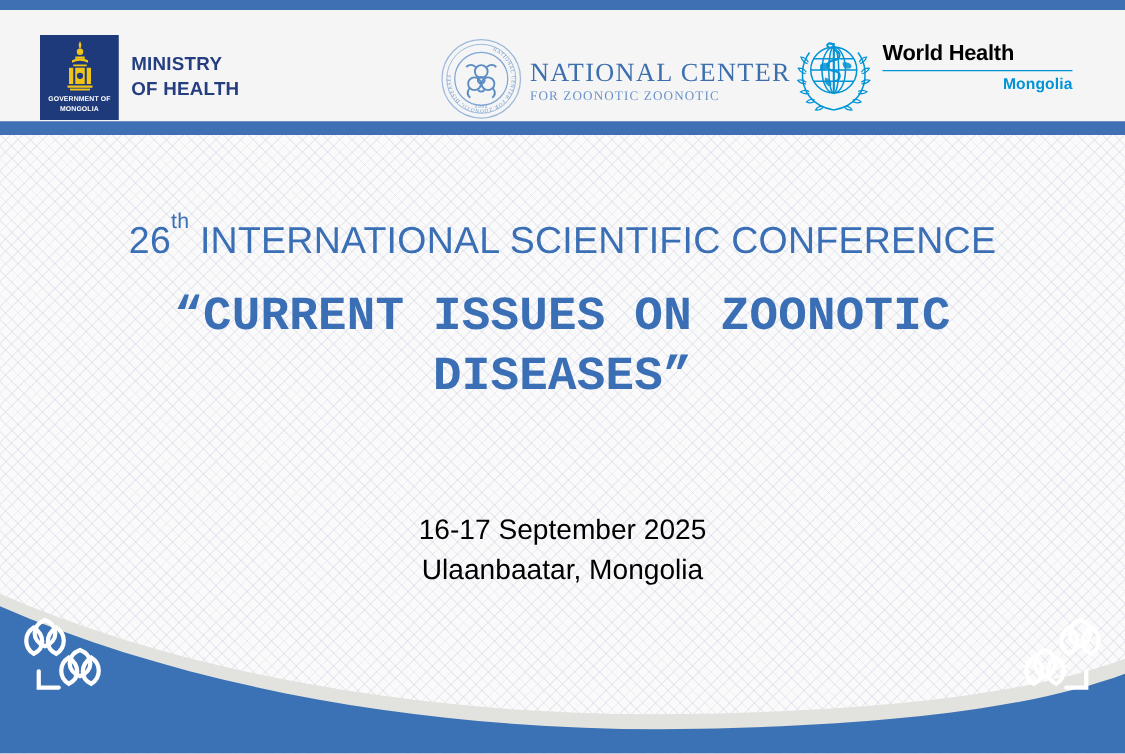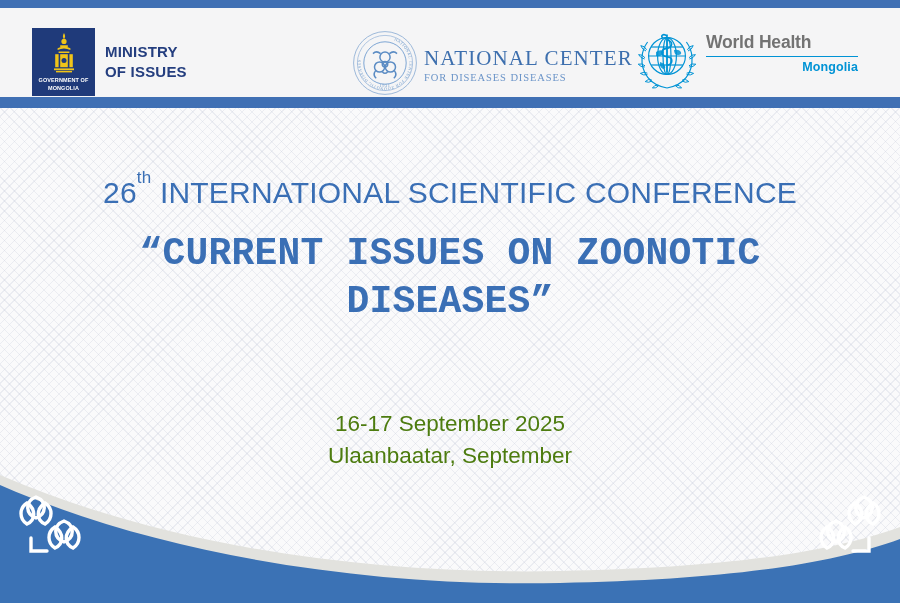--- a/index.html
+++ b/index.html
@@ -112,21 +112,21 @@
 
   
   .who {
     position:absolute;
     right:42px; top:21px;
     display:flex; align-items:flex-start; gap:8px;
   }
   .who-emblem { width:62px; height:62px; }
   .who-text { padding-top:4px; }
   .who-l1, .who-l2 {
-    color:#737373;
+    color:#000000;
     font-size:17.5px;
     font-weight:bold;
     line-height:1.12;
     letter-spacing:-.2px;
   }
   .who-rule {
     width:152px; height:1.5px;
     background:#0093d5;
     margin:3px 0 3px 0;
   }
@@ -164,21 +164,21 @@
     font-size:38px;
     font-weight:bold;
     line-height:1.26;
     letter-spacing:.2px;
     font-family:Liberation Mono, monospace;
   }
   .meta {
     position:absolute;
     top:300px; left:0; width:900px;
     text-align:center;
-    color:#4d7c0f;
+    color:#000000;
     font-size:22.5px;
     line-height:1.42;
   }
 
   
   .wave { position:absolute; left:0; bottom:0; width:900px; height:140px; z-index:7; }
 
   
   .orn { position:absolute; z-index:8; }
   .orn-left  { left:14px;  bottom:38px; }
@@ -220,21 +220,21 @@
               <rect x="7" y="37.4" width="20" height="1.8"></rect>
               <rect x="9" y="39.9" width="16" height="1.5"></rect>
             </g>
           </svg>
         </span>
         <span class="gov-txt">GOVERNMENT OF</span>
         <span class="mon-txt">MONGOLIA</span>
       </div>
       <div class="moh-name">
         <div>MINISTRY</div>
-        <div>OF ISSUES</div>
+        <div>OF HEALTH</div>
       </div>
     </div>
 
     <div class="nczd">
       <span class="nczd-seal">
         <svg viewBox="0 0 66 66" width="66" height="66">
           <circle cx="33" cy="33" r="31.4" fill="none" stroke="#9db9da" stroke-width="1"></circle>
           <circle cx="33" cy="33" r="27.6" fill="none" stroke="#9db9da" stroke-width=".8"></circle>
           <circle cx="33" cy="33" r="21.2" fill="none" stroke="#7ea6d4" stroke-width="1"></circle>
 
@@ -254,21 +254,21 @@
             <path d="M37.4 23.6 q4.2-3.4 7.6 0"></path>
             <path d="M23.6 40.6 q-3.2 4.4 0.6 7.6"></path>
             <path d="M42.4 40.6 q3.2 4.4 -0.6 7.6"></path>
             <path d="M30.4 42 q2.6 2.6 5.2 0"></path>
           </g>
           <text x="33" y="56.5" text-anchor="middle" font-family="Liberation Serif, serif" font-size="4.4" fill="#6e9acb" letter-spacing="0.5">1931</text>
         </svg>
       </span>
       <div class="nczd-text">
         <div class="nczd-line1">NATIONAL CENTER</div>
-        <div class="nczd-line2">FOR DISEASES DISEASES</div>
+        <div class="nczd-line2">FOR ZOONOTIC ZOONOTIC</div>
       </div>
     </div>
 
     <div class="who">
       <span class="who-emblem">
         <svg viewBox="0 0 62 62" width="62" height="62">
           <g stroke="#0093d5" fill="none" stroke-width="1.2">
 
             <path d="M31 59 C14 56 5 44 6 28 C6.4 22 8.6 17 11.6 13"></path>
             <path d="M31 59 C48 56 57 44 56 28 C55.6 22 53.4 17 50.4 13"></path>
@@ -323,21 +323,21 @@
   <div class="body-area">
 
     <div class="line-kicker">
       <span>26</span><sup>th</sup><span> INTERNATIONAL SCIENTIFIC CONFERENCE</span>
     </div>
 
     <div class="title-main">“CURRENT ISSUES ON ZOONOTIC DISEASES”</div>
 
     <div class="meta">
       <div>16-17 September 2025</div>
-      <div>Ulaanbaatar, September</div>
+      <div>Ulaanbaatar, Mongolia</div>
     </div>
 
   </div>
 
   <svg class="wave" viewBox="0 0 900 140" preserveAspectRatio="none">
     <path d="M0,12 C170,86 380,112 560,108 C720,105 830,90 900,64 L900,140 L0,140 Z" fill="#e2e2de"></path>
     <path d="M0,22 C170,96 380,124 560,120 C720,117 830,102 900,76 L900,140 L0,140 Z" fill="#3b72b5"></path>
   </svg>
 
   <span class="orn orn-left">

